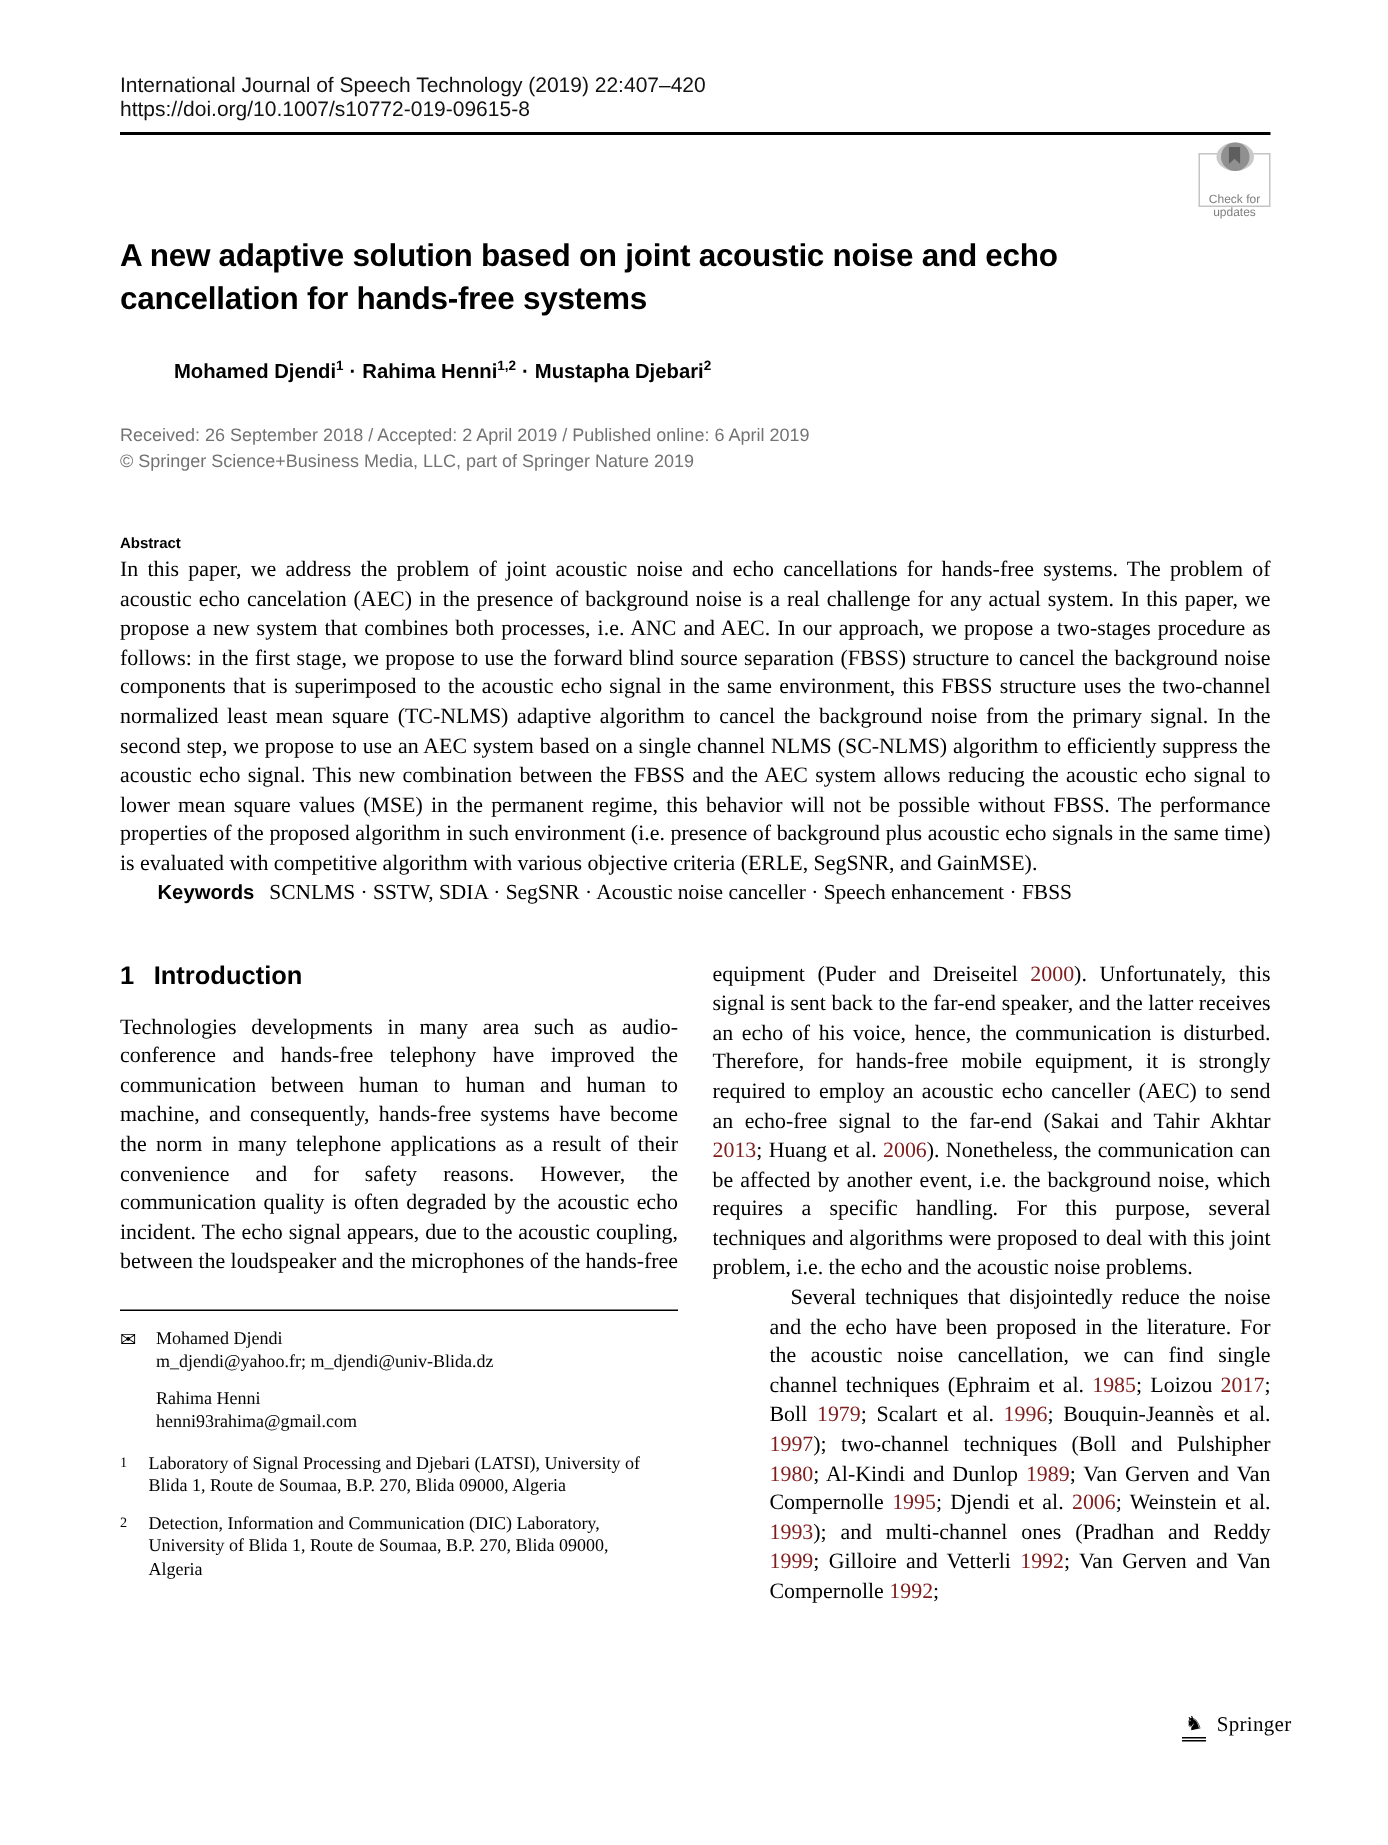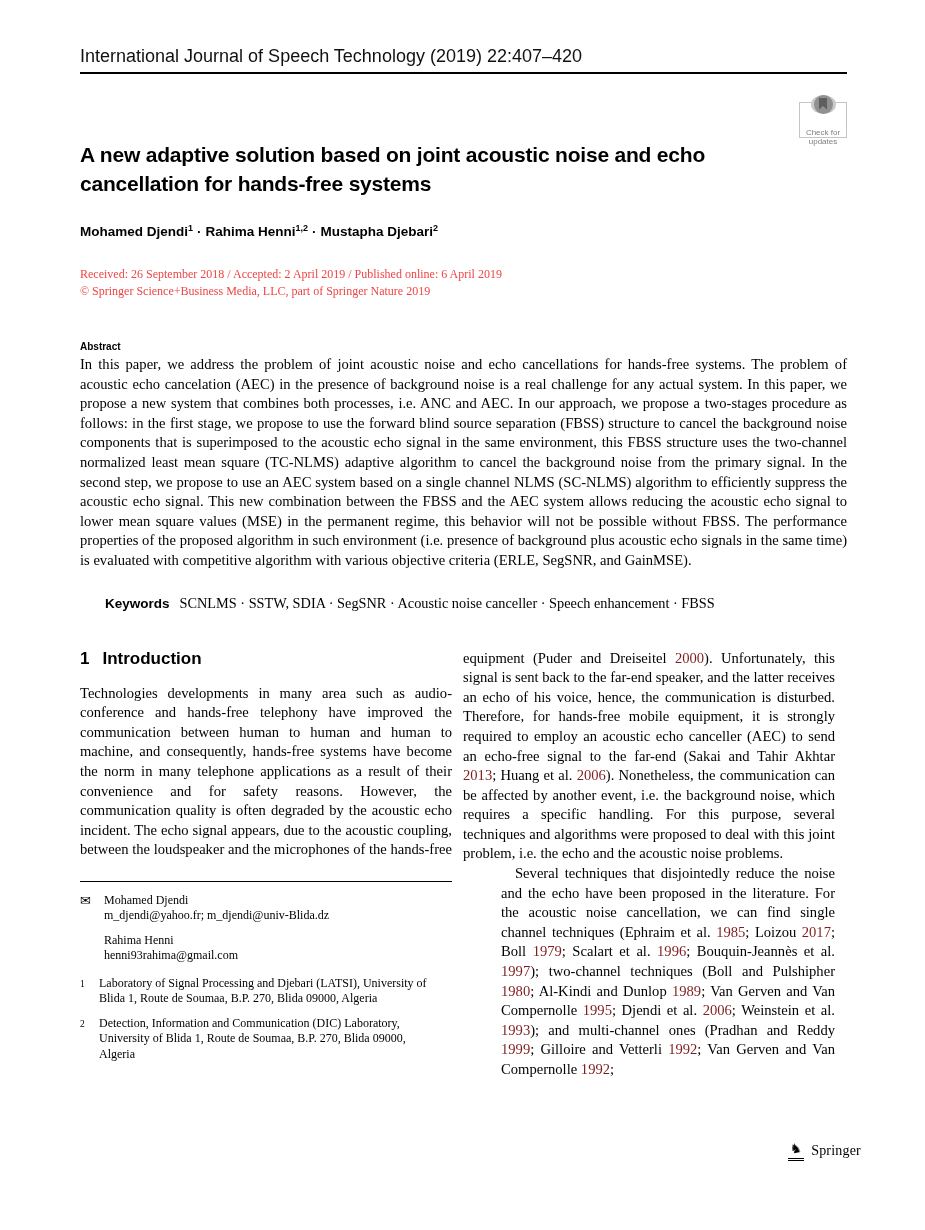--- a/index.html
+++ b/index.html
@@ -1,48 +1,48 @@
 <!DOCTYPE html>
 <html><head>
 <meta charset="utf-8">
 <style>
   * { margin:0; padding:0; box-sizing:border-box; }
   html,body { background:#ffffff; }
   body { width:925px; height:1230px; position:relative; font-family:"Liberation Serif", serif; color:#000; }
   .page { position:absolute; inset:0; background:#fff; overflow:hidden; }
   .content { position:absolute; left:80px; top:48px; width:767px; }
 
-  .hdr { font-family:"Liberation Sans", sans-serif; font-size:18px; line-height:16px; color:#111; }
+  .hdr { font-family:"Liberation Sans", sans-serif; font-size:14px; line-height:16px; color:#111; }
   .rule { border:none; border-top:2px solid #000; margin-top:8px; }
 
   
   .badge { position:absolute; top:54px; right:0; width:48px; height:36px; border:1px solid #c4c4c4;
            display:flex; flex-direction:column; align-items:center; justify-content:center; gap:14px; background:#fff; cursor:pointer; }
   .badge-ring { width:25px; height:25px; border-radius:50%; background:#c9c9c9; display:flex; align-items:center; justify-content:center; }
   .badge-disc { width:19px; height:19px; border-radius:50%; background:#909090; display:flex; align-items:flex-start; justify-content:center; }
   .badge-bookmark { width:8px; height:12px; margin-top:3px; background:#5e5e5e;
            clip-path: polygon(0 0, 100% 0, 100% 100%, 50% 70%, 0 100%); }
   .badge-txt { font-family:"Liberation Sans", sans-serif; font-size:8px; line-height:9px; color:#7e7e7e; text-align:center; }
 
   h1.title { font-family:"Liberation Sans", sans-serif; font-weight:bold; font-size:21px; line-height:29px;
              margin-top:66px; max-width:660px; letter-spacing:-0.2px; }
 
-  .authors { margin-top:26px; font-family:"Liberation Sans", sans-serif; font-weight:bold; font-size:13.5px; }
+  .authors { margin-top:26px; font-family:"Liberation Sans", sans-serif; font-weight:bold; font-size:13.5px;margin-left:36px; }
   .authors sup { font-size:9px; vertical-align:super; line-height:0; }
   .authors .sep { margin:0 4px; }
 
-  .dates { margin-top:27px; font-family:Liberation Serif, serif; font-size:12px; line-height:16.5px; color:#ef4444; }
+  .dates { margin-top:27px; font-family:Liberation Sans, sans-serif; font-size:12px; line-height:16.5px; color:#737373; }
 
   .abs-label { margin-top:42px; font-family:"Liberation Sans", sans-serif; font-weight:bold; font-size:10px; }
   .abs-text { margin-top:3px; font-size:14.6px; line-height:19.6px; text-align:justify; }
 
-  .kw { margin-top:24px; font-size:14.3px;padding-left:25px; }
+  .kw { margin-top:0; font-size:14.3px;padding-left:25px; }
   .kw .kw-label { font-family:"Liberation Sans", sans-serif; font-weight:bold; font-size:13.5px; margin-right:10px; }
 
-  .cols { margin-top:37px; display:flex; gap:11px; }
+  .cols { margin-top:37px; display:flex; gap:23px; }
   .col { width:372px; }
 
   h2.sec { font-family:"Liberation Sans", sans-serif; font-weight:bold; font-size:17px; margin-bottom:15px; }
   h2.sec .num { margin-right:13px; }
 
   .body-p { font-size:14.6px; line-height:19.6px; text-align:justify; }
   .body-p.indent { text-indent:14px;margin-left:38px; }
   .cite { color:#7f1d1d; }
 
   .footnote { margin-top:21px; }
@@ -64,20 +64,21 @@
   .sp-word { font-size:14px; font-weight:400; letter-spacing:0.2px; }
 </style>
 </head>
 <body>
 
 <div class="page">
   <div class="content">
 
     <div class="hdr">
       <div>International Journal of Speech Technology (2019) 22:407–420</div>
+      <div>https://doi.org/10.1007/s10772-019-09615-8</div>
     </div>
 
     <hr class="rule">
 
     <div class="badge">
       <div class="badge-ring">
         <div class="badge-disc">
             <div class="badge-bookmark"></div>
           </div>
       </div>

